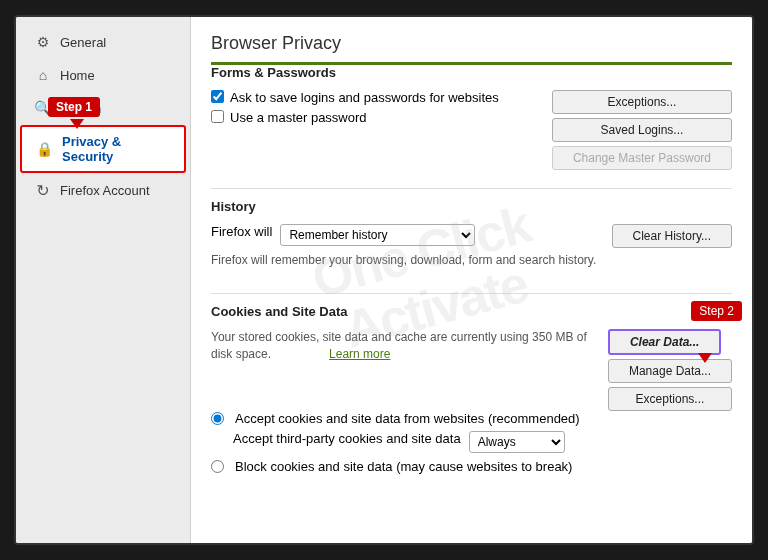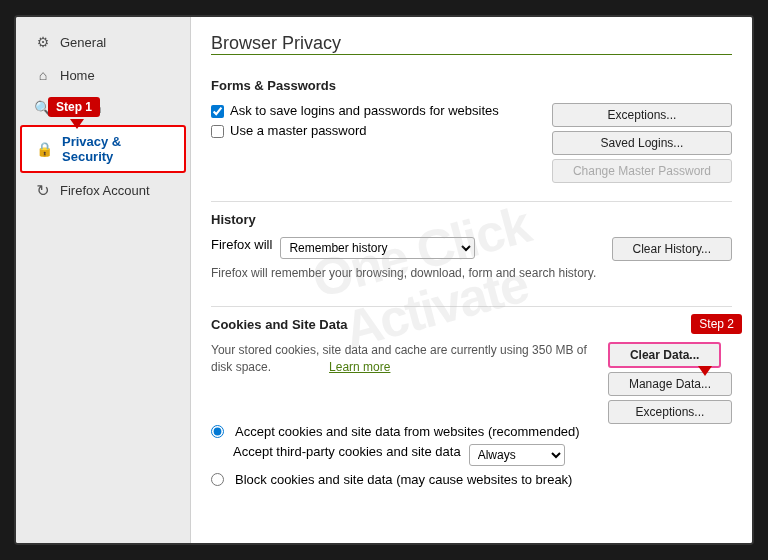--- a/index.html
+++ b/index.html
@@ -94,22 +94,23 @@
       flex: 1;
       padding: 16px 20px;
       overflow-y: auto;
       background: #fff;
       position: relative;
     }
     .page-title {
       font-size: 18px;
       font-weight: 400;
       color: #333;
-      margin-bottom: 23px;
-      border-bottom: 1px solid #4d7c0f;
+      margin-bottom: 0;
+      border-bottom: 3px solid #4d7c0f;
+      padding-bottom: 8px;
     }
     .section-title {
       font-size: 13px;
       font-weight: 700;
       color: #222;
       margin-bottom: 10px;
     }
     .section { margin-bottom: 18px; }
     .setting-row-right {
       display: flex;
@@ -136,21 +137,21 @@
       text-align: center;
       color: #222;
     }
     .btn.disabled {
       color: #aaa;
       border-color: #ccc;
       cursor: default;
     }
     .checkbox-row {
       display: flex;
-      align-items: flex-end;
+      align-items: flex-start;
       gap: 6px;
       margin-bottom: 5px;
       font-size: 13px;
     }
     .checkbox-row input[type="checkbox"],
     .radio-row input[type="radio"] {
       accent-color: #0078d4;
       cursor: pointer;
     }
     .radio-row {
@@ -216,22 +217,23 @@
       bottom: -8px;
       right: 20px;
       width: 0;
       height: 0;
       border-left: 7px solid transparent;
       border-right: 7px solid transparent;
       border-top: 10px solid #cc0000;
       z-index: 10;
     }
     .btn.highlight-red {
-      border: 2px solid #ec4899;
+      border: 2px solid #8b5cf6;
       font-weight: 600;
+      font-style: italic;
     }
 
     
     .watermark {
       position: absolute;
       top: 50%;
       left: 50%;
       transform: translate(-30%, -50%) rotate(-15deg);
       font-size: 52px;
       font-weight: 900;

